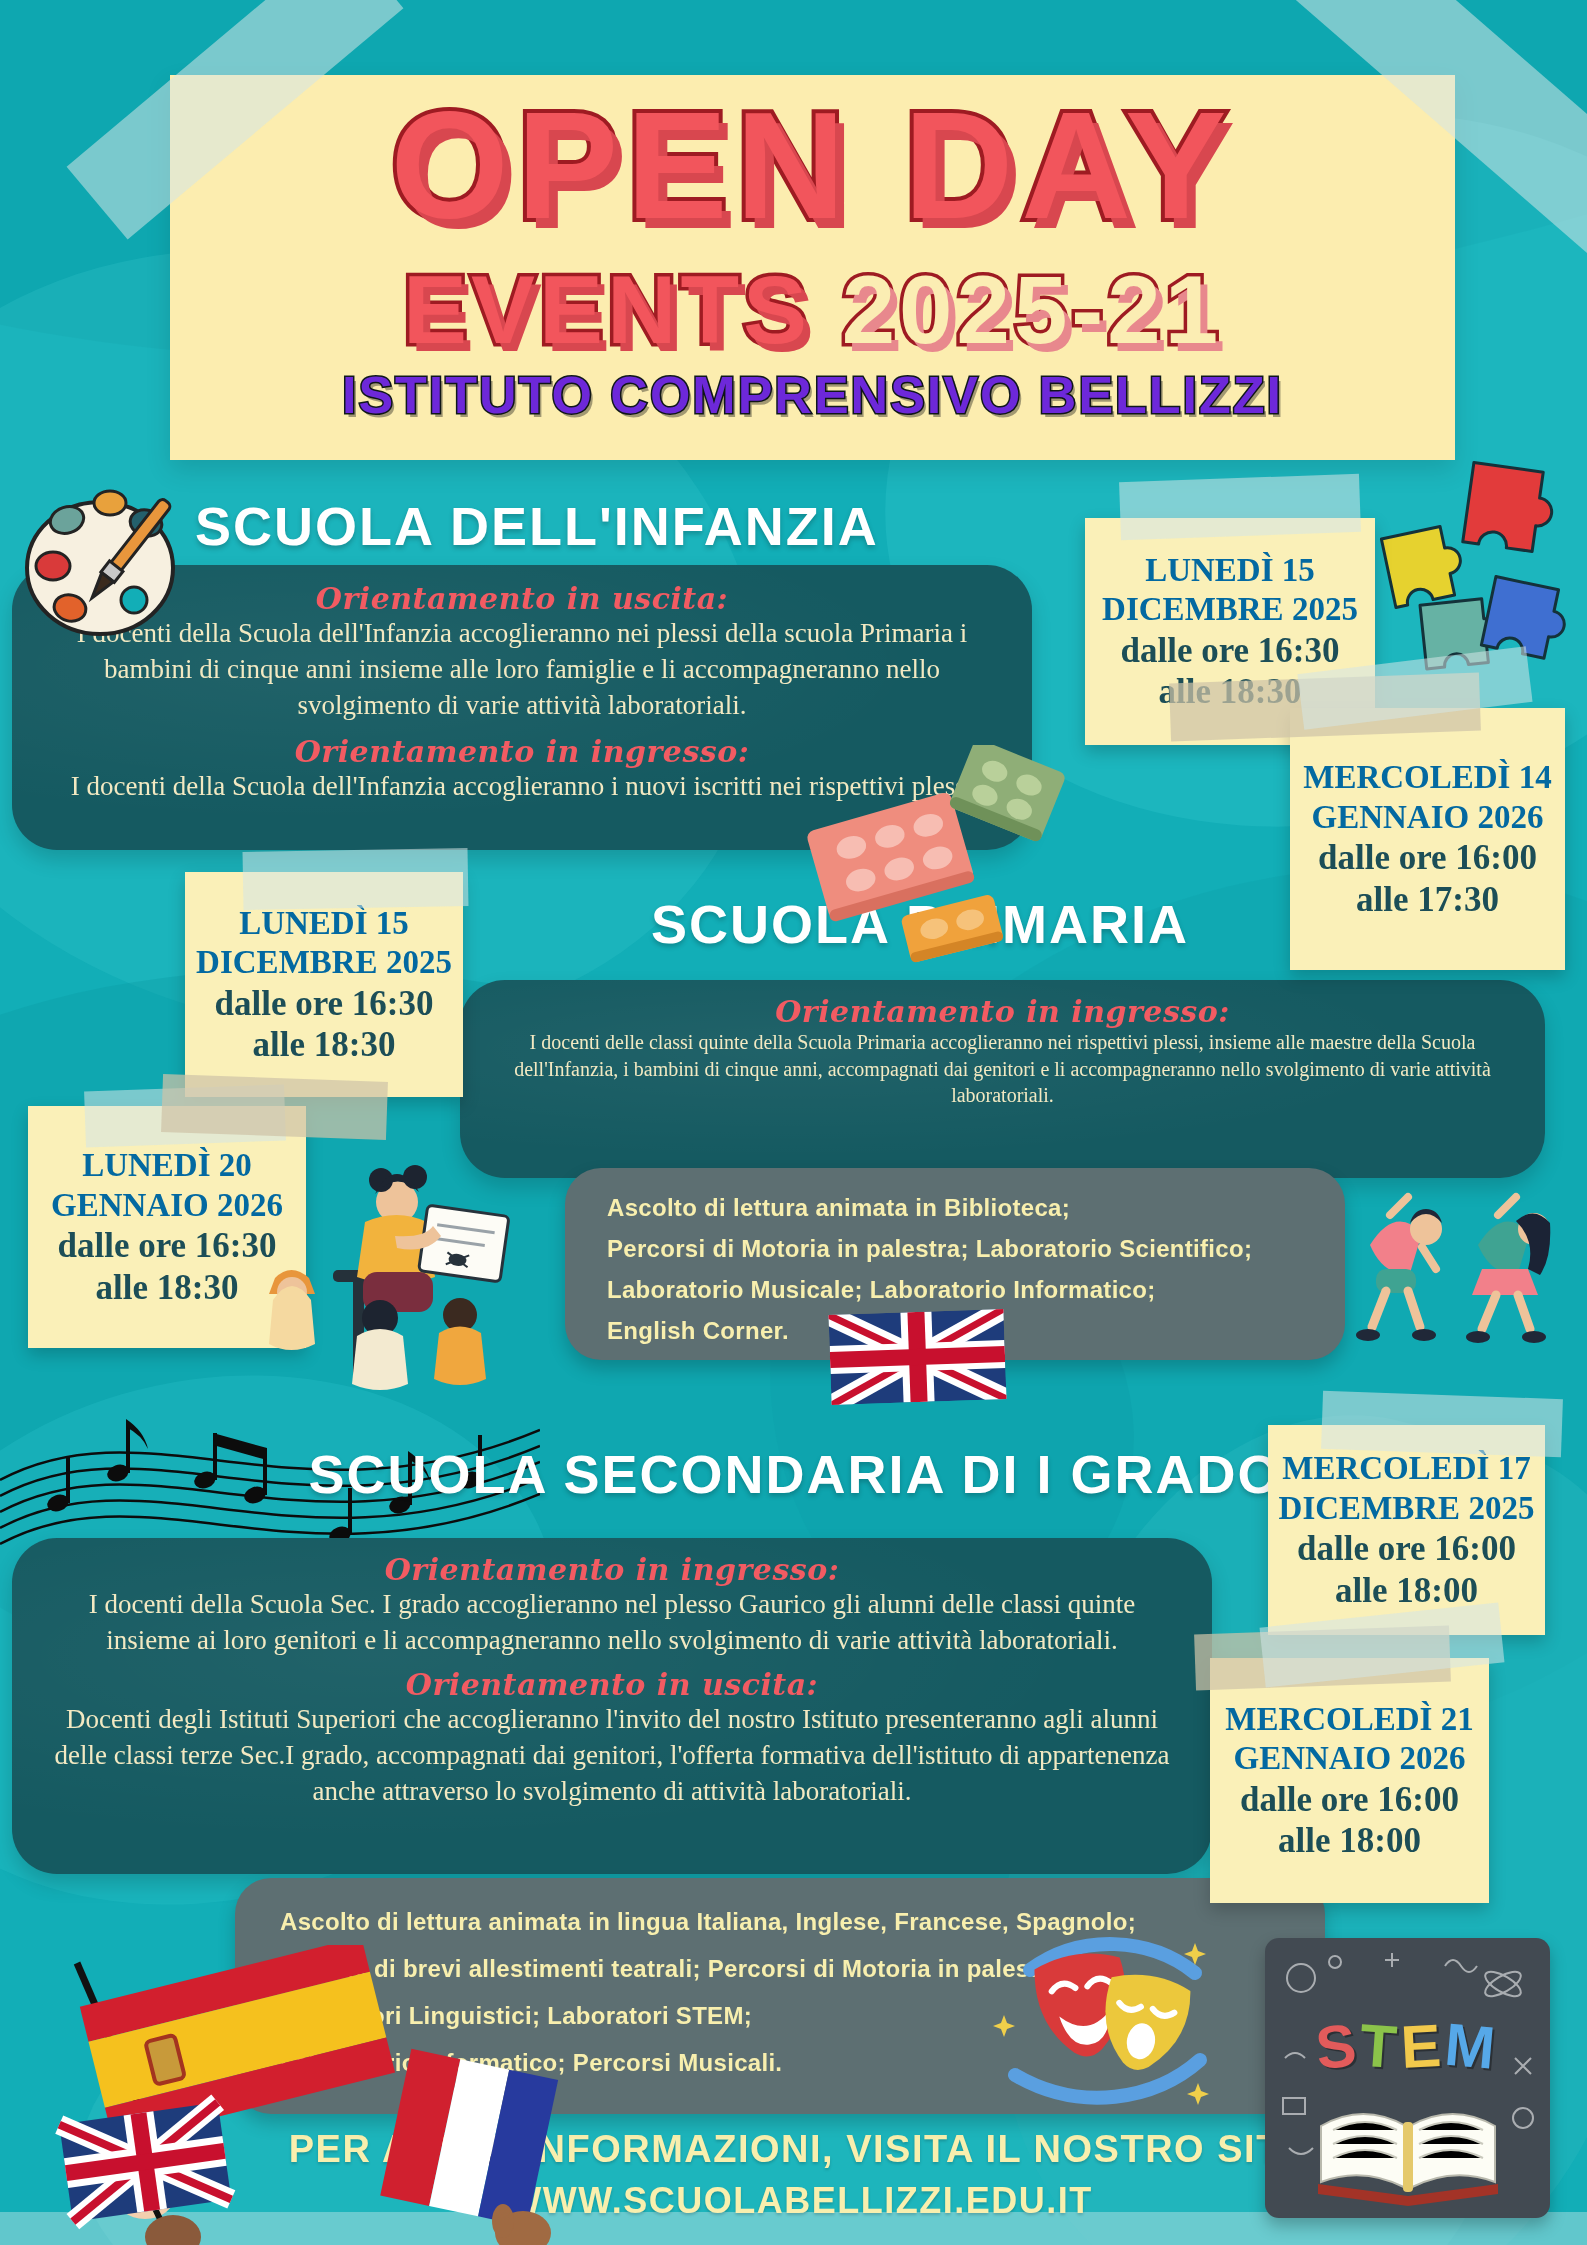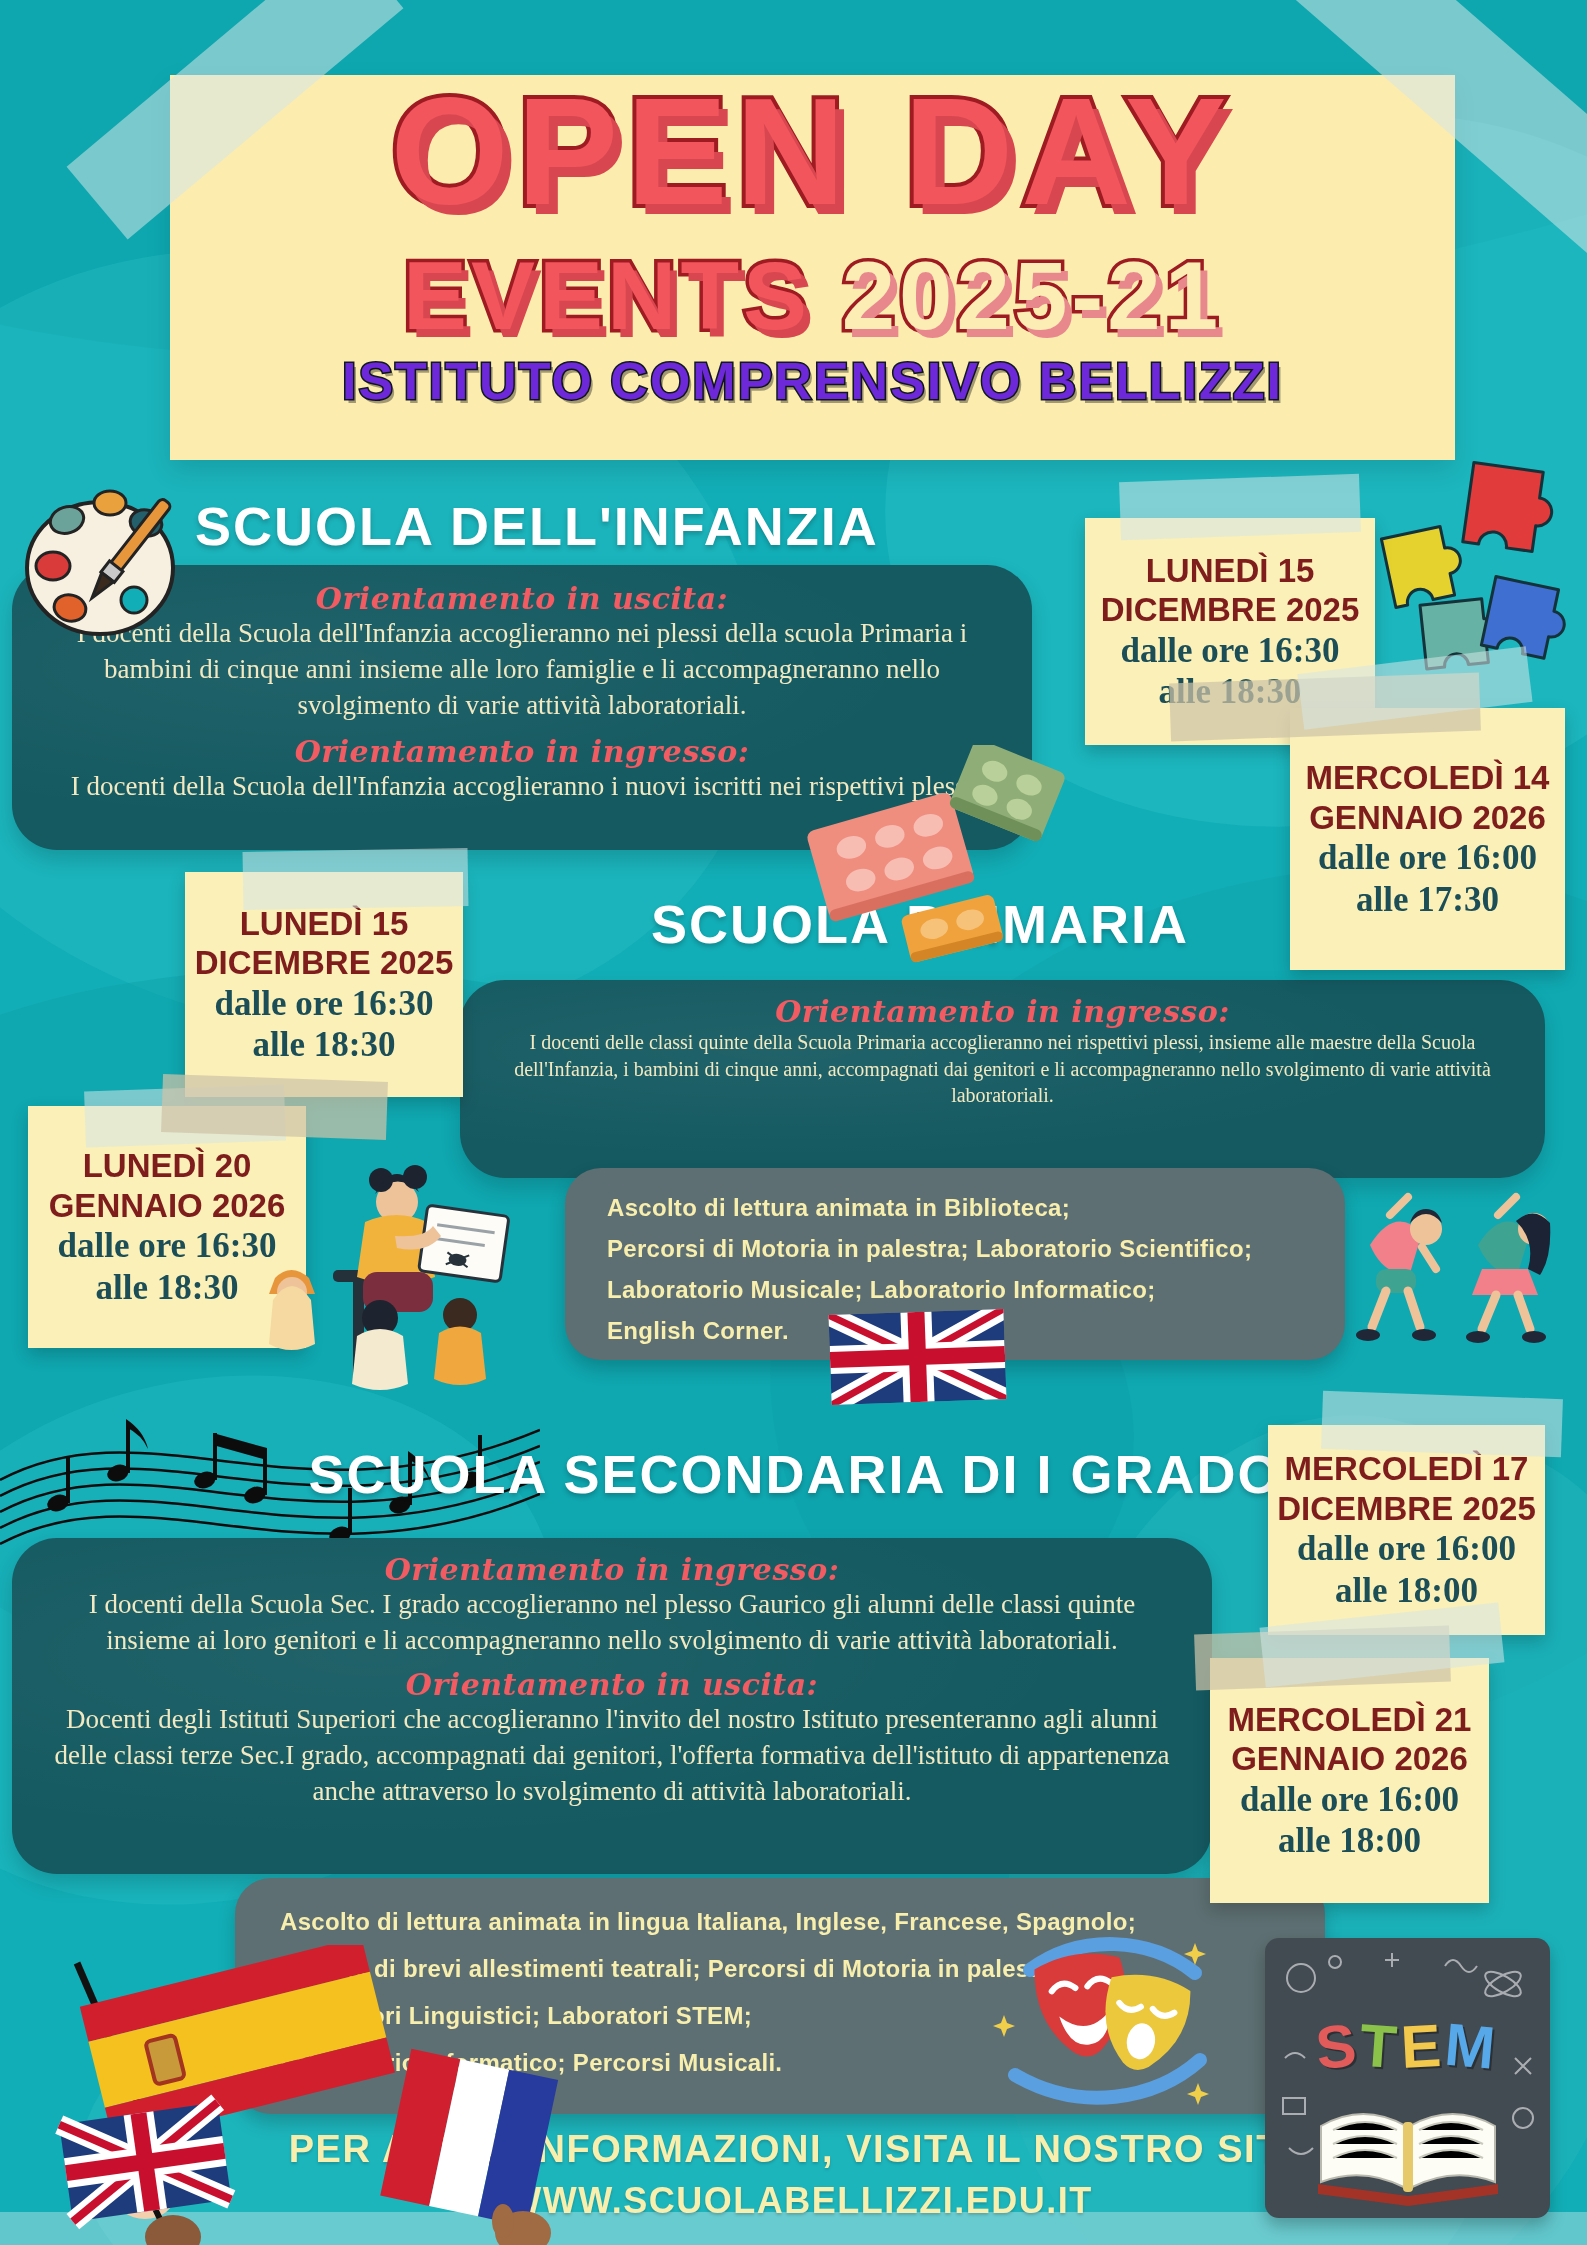--- a/index.html
+++ b/index.html
@@ -16,21 +16,21 @@
   .sw3{left:880px; top:120px; width:900px; height:700px; background:#2CC3CA; opacity:.38; transform:rotate(-14deg);}
   .sw4{left:-260px; top:980px; width:1400px; height:760px; background:#0B9BA4; opacity:.35; transform:rotate(9deg);}
   .sw5{left:760px; top:880px; width:1100px; height:860px; background:#0CA0A9; opacity:.30; transform:rotate(-18deg);}
   .sw6{left:80px; top:1880px; width:1400px; height:560px; background:#2FBFC6; opacity:.38;}
   .sw7{left:1020px; top:1420px; width:640px; height:900px; background:#27B5BD; opacity:.45; transform:rotate(14deg); border-radius:42%;}
   .sw8{left:-140px; top:1380px; width:700px; height:520px; background:#2CC3CA; opacity:.30; transform:rotate(-12deg);}
   .bottom-strip{left:0; top:2212px; width:1587px; height:33px; background:rgba(226,240,240,.38); border-radius:0;}
 
   
   .header-box{left:170px; top:75px; width:1285px; height:385px; background:#FCEDAF;
-    display:flex; flex-direction:column; align-items:center; justify-content:flex-start; box-sizing:border-box;
+    display:flex; flex-direction:column; align-items:center; justify-content:flex-start; padding-top:14px; box-sizing:border-box;
     box-shadow:0 10px 24px rgba(0,0,0,.12);}
   .bubble{font-weight:800; line-height:1; paint-order:stroke fill;}
   .open-day{font-size:152px; letter-spacing:8px; color:#F2555C;
     -webkit-text-stroke:8px #9E1B22; text-shadow:9px 10px 0 #D8474F;}
   .events-line{margin-top:14px; font-size:96px; letter-spacing:4px; white-space:nowrap;}
   .events-word{color:#F2555C; -webkit-text-stroke:7px #9E1B22; text-shadow:7px 8px 0 #D8474F;}
   .events-years{color:#FBEDB3; -webkit-text-stroke:7px #9E1B22; text-shadow:7px 8px 0 #E8888D;}
   .istituto{font-size:52px; font-weight:800; letter-spacing:2px; color:#6d28d9;
     -webkit-text-stroke:3px #10191B; paint-order:stroke fill; text-shadow:3px 4px 0 rgba(15,15,15,.38);}
 
@@ -44,21 +44,21 @@
 
   
   .darkbox{background:radial-gradient(ellipse at 30% 35%, rgba(255,255,255,.05), rgba(255,255,255,0) 60%), #155A61;
     border-radius:45px; text-align:center; box-shadow:0 10px 20px rgba(0,0,0,.16); box-sizing:border-box;}
   .script-label{font-family:"DejaVu Serif", serif; font-style:italic; font-weight:700; font-size:30px; color:#F25B62; letter-spacing:.5px;}
   .body-text{font-family:"Liberation Serif", serif; font-size:27px; line-height:1.33; color:#F2E9C2;}
 
   
   .note{position:absolute; background:#FAF0B8; box-shadow:0 7px 16px rgba(0,0,0,.20);
     display:flex; flex-direction:column; align-items:center; justify-content:center; text-align:center; z-index:5; padding:8px; box-sizing:border-box;}
-  .note .day{font-weight:800; font-size:33px; line-height:1.2; color:#7f1d1d; white-space:nowrap;}
+  .note .day{font-weight:800; font-size:33px; line-height:1.2; color:#0369a1; white-space:nowrap;font-family:Liberation Serif, serif;}
   .note .time{font-family:"Liberation Serif", serif; font-weight:700; font-size:35px; line-height:1.18; color:#1C4E57; white-space:nowrap;}
 
   
   .graybox{position:absolute; background:#5D6F72; border-radius:36px; box-shadow:0 9px 18px rgba(0,0,0,.20);
     box-sizing:border-box; z-index:4;}
   .graybox .line{font-weight:700; font-size:24px; color:#F8EFAE; letter-spacing:.3px; white-space:nowrap;}
 
   .footer-line{font-weight:800; color:#F8EFAE; letter-spacing:1.5px; text-align:center; text-shadow:0 2px 3px rgba(0,0,0,.18);}
 
   .stem-box{position:absolute; left:1265px; top:1938px; width:285px; height:280px; background:#424A52; border-radius:14px;

